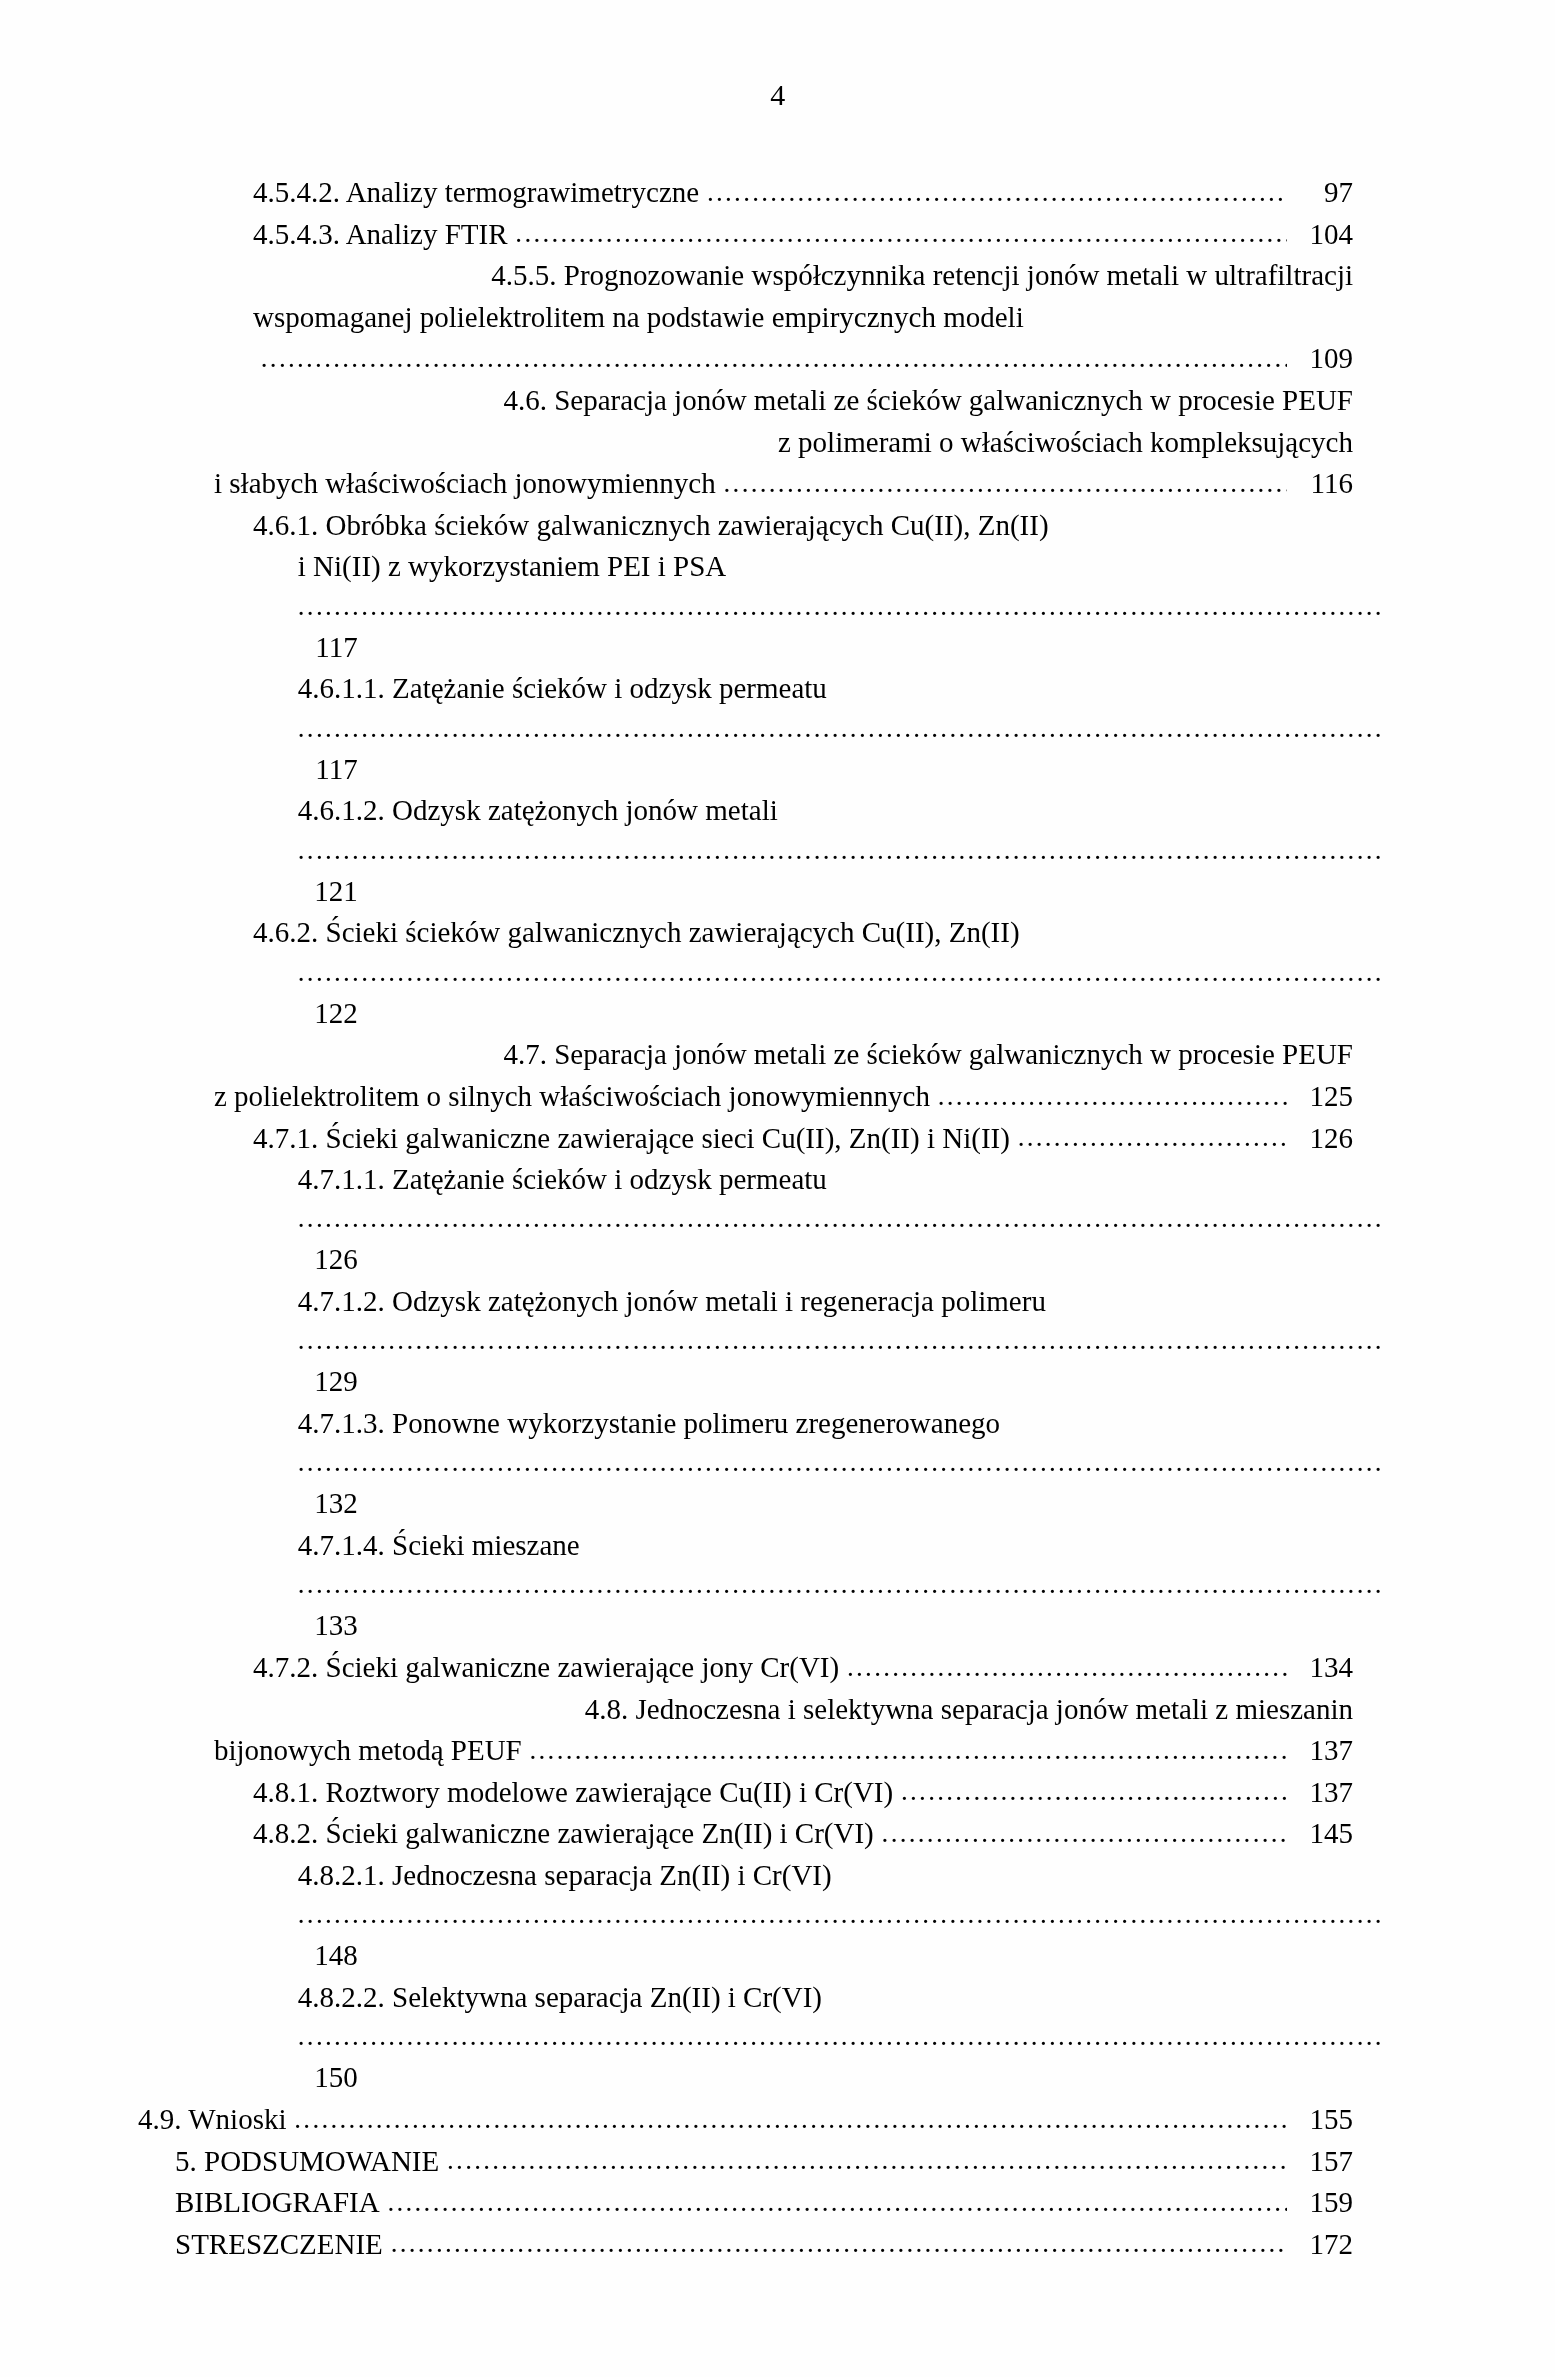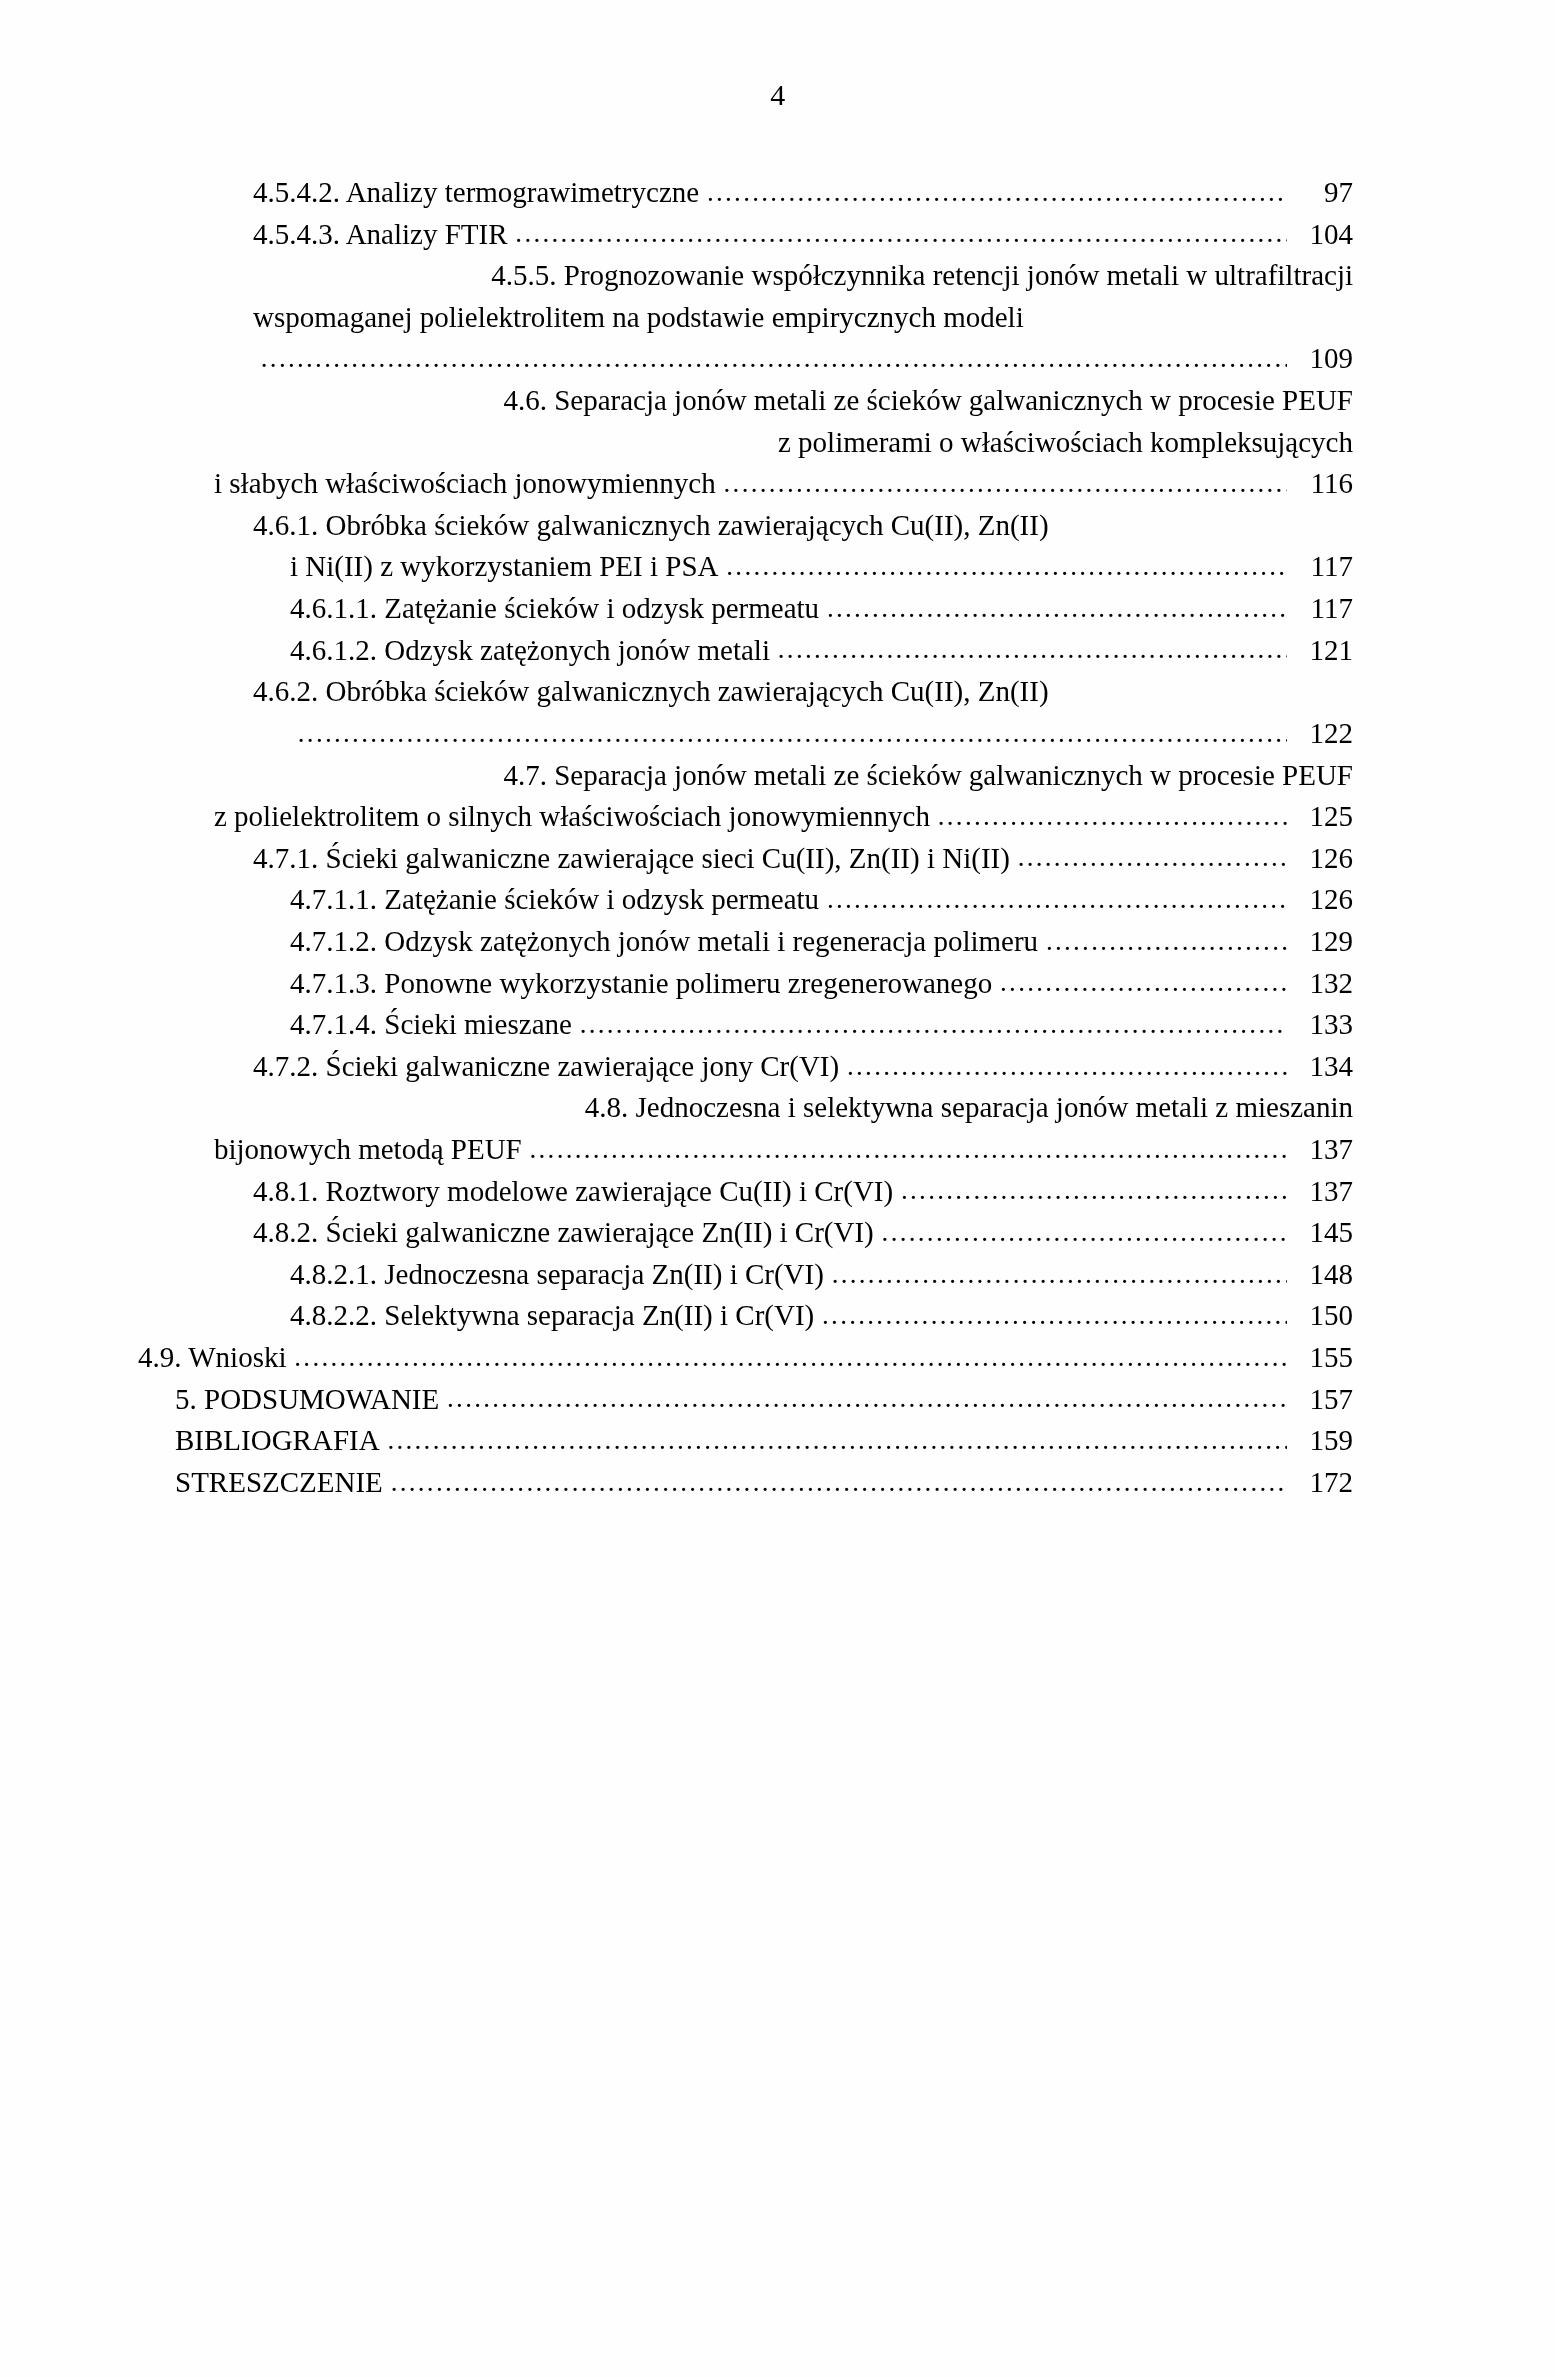--- a/index.html
+++ b/index.html
@@ -64,21 +64,21 @@
   .cont-row {
     display: flex;
     align-items: baseline;
     font-size: 29px;
     line-height: 1.435;
     white-space: nowrap;
   }
   
   .i0 { margin-left: 0px; justify-content: flex-end; }
   .i1 { margin-left: 39px; }
-  .i2 { margin-left: 76px; }
+  .i2 { margin-left: 76px; flex-direction: column; }
   .neg1 { margin-left: -76px; }
   .neg2 { margin-left: -39px; }
 </style>
 </head>
 <body>
 
 <div class="page">
   <div class="page-number">4</div>
   <div class="toc" id="toc-root">
       <div class="toc-entry i1">
@@ -124,21 +124,21 @@
         <span class="label">4.6.1.1. Zatężanie ścieków i odzysk permeatu</span>
         <span class="leader">........................................................................................................................</span>
         <span class="pageno">117</span>
       </div>
       <div class="toc-entry i2">
         <span class="label">4.6.1.2. Odzysk zatężonych jonów metali</span>
         <span class="leader">........................................................................................................................</span>
         <span class="pageno">121</span>
       </div>
       <div class="cont-row i1">
-        <span class="label">4.6.2. Obróbka ścieków galwanicznych zawierających Cu(II), Zn(II)</span>
+        <span class="label">4.6.2. Ścieki ścieków galwanicznych zawierających Cu(II), Zn(II)</span>
       </div>
       <div class="toc-entry i2">
         <span class="leader">........................................................................................................................</span>
         <span class="pageno">122</span>
       </div>
       <div class="cont-row i0">
         <span class="label">4.7. Separacja jonów metali ze ścieków galwanicznych w procesie PEUF</span>
       </div>
       <div class="toc-entry i0">
         <span class="label">z polielektrolitem o silnych właściwościach jonowymiennych</span>

